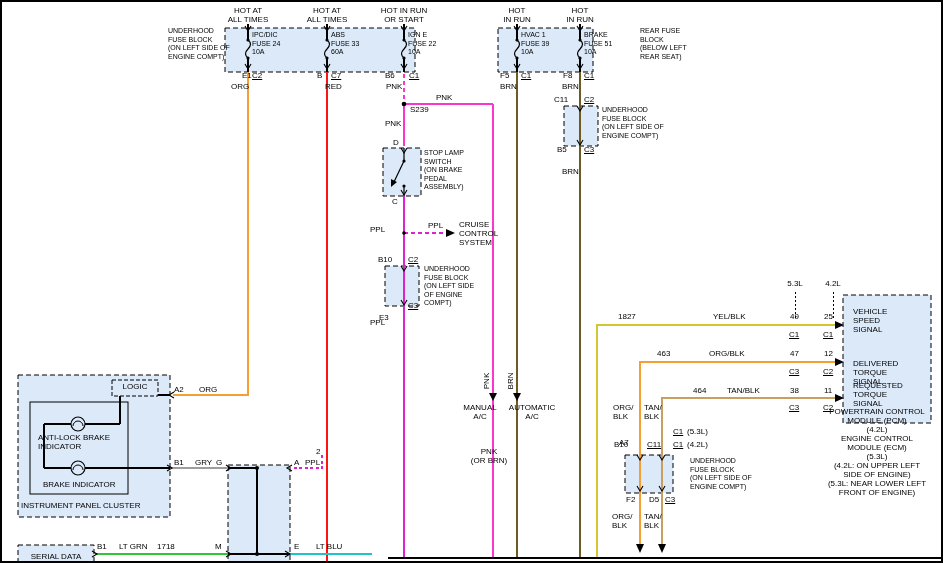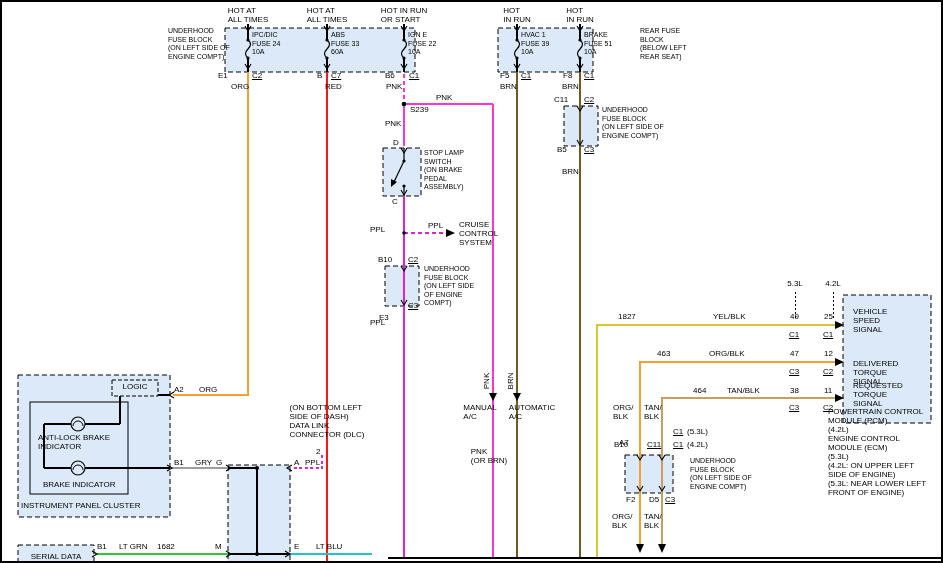--- a/index.html
+++ b/index.html
@@ -2,21 +2,21 @@
 <html><head>
 <meta charset="utf-8">
 <style>
   html,body{margin:0;padding:0;background:#e8e8e8;}
   .stage{position:relative;width:943px;height:563px;background:#ffffff;overflow:hidden;
          font-family:"Liberation Sans",sans-serif;}
   .stage svg{position:absolute;left:0;top:0;}
   .lbl{position:absolute;font-family:"Liberation Sans",sans-serif;font-size:8px;line-height:9px;
        color:#000;white-space:pre;}
   .s{font-size:7px;line-height:8.5px;}
-  .ctr{transform:translateX(-50%);text-align:left;}
+  .ctr{transform:translateX(-50%);text-align:center;}
   .rot{transform:translate(-50%,-50%) rotate(-90deg);}
   .und{text-decoration:underline;}
 </style>
 </head>
 <body>
 
 <div class="stage">
 <svg width="943" height="563" viewBox="0 0 943 563">
 
   <g stroke="#000" stroke-width="1">
@@ -156,21 +156,21 @@
 <div class="lbl s" style="left:408px;top:31px">IGN E
 FUSE 22
 10A</div>
 <div class="lbl s" style="left:521px;top:31px">HVAC 1
 FUSE 39
 10A</div>
 <div class="lbl s" style="left:584px;top:31px">BRAKE
 FUSE 51
 10A</div>
 
-<div class="lbl" style="left:218px;top:71px">E1</div>
+<div class="lbl" style="left:242px;top:71px">E1</div>
 <div class="lbl und" style="left:252px;top:71px">C2</div>
 <div class="lbl" style="left:317px;top:71px">B</div>
 <div class="lbl und" style="left:331px;top:71px">C7</div>
 <div class="lbl" style="left:385px;top:71px">B6</div>
 <div class="lbl und" style="left:409px;top:71px">C1</div>
 <div class="lbl" style="left:500px;top:71px">F5</div>
 <div class="lbl und" style="left:521px;top:71px">C1</div>
 <div class="lbl" style="left:563px;top:71px">F8</div>
 <div class="lbl und" style="left:584px;top:71px">C1</div>
 
@@ -225,29 +225,25 @@
 <div class="lbl" style="left:21px;top:501px">INSTRUMENT PANEL CLUSTER</div>
 <div class="lbl" style="left:174px;top:385px">A2</div>
 <div class="lbl" style="left:199px;top:385px">ORG</div>
 <div class="lbl" style="left:174px;top:458px">B1</div>
 <div class="lbl" style="left:195px;top:458px">GRY</div>
 <div class="lbl" style="left:216px;top:458px">G</div>
 
 <div class="lbl ctr" style="left:56px;top:552px">SERIAL DATA</div>
 <div class="lbl" style="left:97px;top:542px">B1</div>
 <div class="lbl" style="left:119px;top:542px">LT GRN</div>
-<div class="lbl" style="left:157px;top:542px">1682</div>
+<div class="lbl" style="left:157px;top:542px">1718</div>
 <div class="lbl" style="left:215px;top:542px">M</div>
 <div class="lbl" style="left:294px;top:542px">E</div>
 <div class="lbl" style="left:316px;top:542px">LT BLU</div>
 
-<div class="lbl ctr" style="left:327px;top:403px">(ON BOTTOM LEFT
-SIDE OF DASH)
-DATA LINK
-CONNECTOR (DLC)</div>
 <div class="lbl" style="left:316px;top:447px">2</div>
 <div class="lbl" style="left:294px;top:458px">A</div>
 <div class="lbl" style="left:305px;top:458px">PPL</div>
 
 <div class="lbl rot" style="left:486px;top:381px">PNK</div>
 <div class="lbl rot" style="left:510px;top:381px">BRN</div>
 <div class="lbl ctr" style="left:480px;top:403px">MANUAL
 A/C</div>
 <div class="lbl ctr" style="left:532px;top:403px">AUTOMATIC
 A/C</div>

